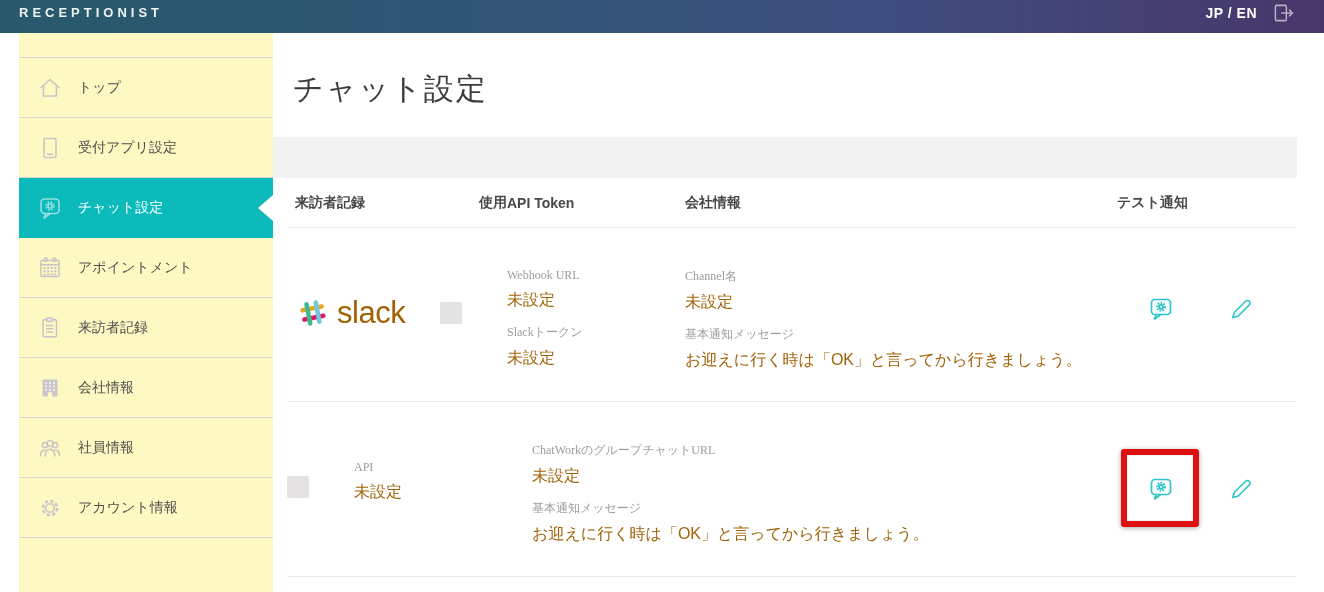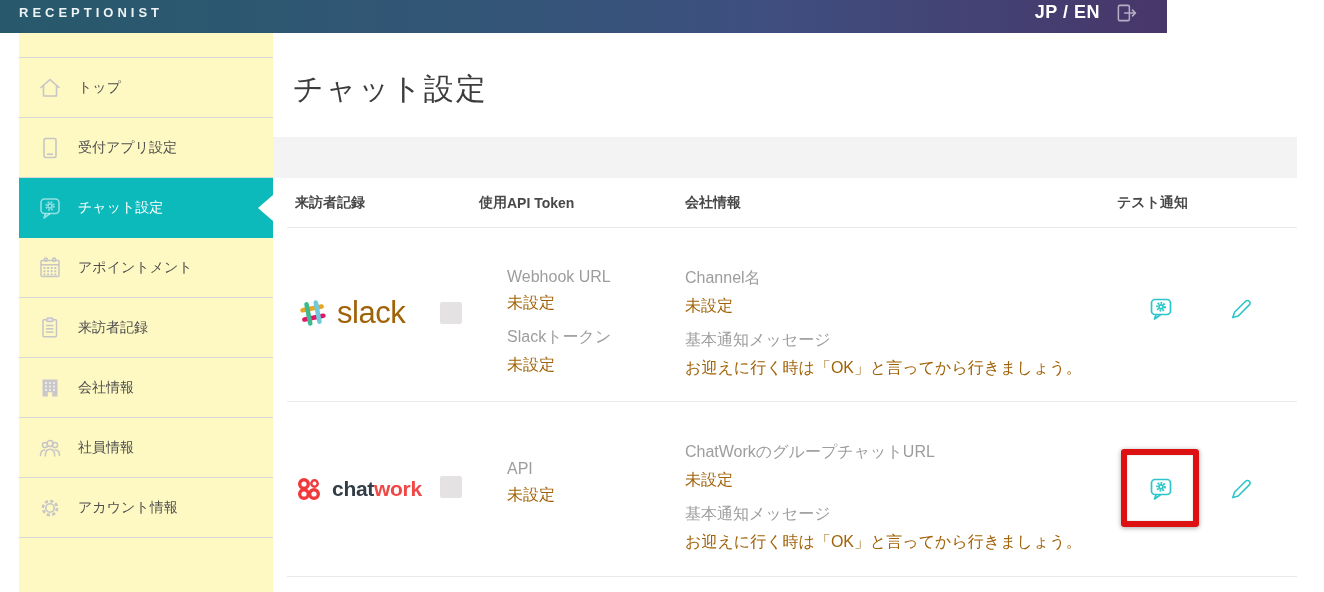--- a/index.html
+++ b/index.html
@@ -1,26 +1,26 @@
 <!DOCTYPE html>
 <html><head>
 <meta charset="utf-8">
 <style>
   * { margin:0; padding:0; box-sizing:border-box; }
   html,body { width:1324px; height:592px; overflow:hidden; background:#fff;
     font-family:"Liberation Sans", sans-serif; }
 
   
-  .topbar { position:absolute; left:0; top:0; width:1167px; height:33px;
+  .topbar { position:absolute; left:0; top:0; width:1324px; height:33px;
     background:linear-gradient(90deg,#27596b 0%, #345578 45%, #3e4f80 65%, #483669 100%);
     display:flex; align-items:center; justify-content:space-between;
     padding:0 30px 8px 19px; }
   .brand { color:#edf2f4; font-size:13px; font-weight:bold; letter-spacing:4px; }
   .topbar-right { display:flex; align-items:center; gap:16px; }
-  .lang { color:#fff; font-size:18px; font-weight:bold; letter-spacing:0.5px; cursor:pointer; }
+  .lang { color:#fff; font-size:14px; font-weight:bold; letter-spacing:0.5px; cursor:pointer; }
   .logout { cursor:pointer; display:flex; }
 
   
   .sidebar { position:absolute; left:19px; top:33px; width:254px; height:559px;
     background:#fef9c3; }
   .side-spacer { height:25px; border-bottom:1px solid #d9d7d7; }
   .side-item { height:60px; border-bottom:1px solid #d9d7d7; display:flex;
     align-items:center; padding-left:18px; gap:15px; font-size:14px;
     color:#4e4e4e; cursor:pointer; position:relative; }
   .side-item .ic { width:26px; height:26px; flex:0 0 26px; display:flex; }
@@ -44,21 +44,21 @@
   .c-token { width:178px; }
   .c-notif { flex:1; }
   .c-test  { width:207px; }
   .t-head .c-test { padding-left:27px; }
 
   .t-row { display:flex; align-items:flex-start; border-bottom:1px solid #e9e9e9;
     padding-top:40px; }
   .t-row.r1 { height:174px; }
   .t-row.r2 { height:175px; }
 
-  .field-label { font-size:16px; color:#9d9d9d; margin-bottom:7px; }
+  .field-label { font-size:12px; color:#9d9d9d; margin-bottom:7px;font-family:Liberation Serif, serif; }
   .field-value { font-size:16px; color:#a16207; margin-bottom:13px; }
 
   .slack-logo { margin-top:26px; display:flex; align-items:center; gap:6px; }
   .slack-word { font-size:31px; font-weight:normal; color:#a16207; letter-spacing:-0.5px; }
   .chatwork-logo { margin-top:32px; display:flex; align-items:center; gap:7px; }
   .cw-dark { font-size:21px; font-weight:bold; color:#323c46; letter-spacing:-0.3px; }
   .cw-red  { font-size:21px; font-weight:bold; color:#f04747; letter-spacing:-0.3px; }
 
   .checkbox { width:22px; height:22px; background:#e4e2e2; border-radius:2px;
     margin-top:34px; cursor:pointer; }
@@ -258,33 +258,20 @@
           <span class="icon-btn">
             <svg width="26" height="26" viewBox="0 0 26 26" fill="none" stroke="#2bc5ca" stroke-width="1.6" stroke-linejoin="round">
               <path d="M4.8 21.6 L6.5 16.3 L17.6 5.2 a2.6 2.6 0 0 1 3.7 3.7 L10.2 20 L4.8 21.6 Z"></path>
             </svg>
           </span>
         </div>
       </div>
     </div>
 
     <div class="t-row r2">
-      <div class="c-tool">
-        <div class="chatwork-logo">
-          <svg width="30" height="30" viewBox="0 0 30 30" fill="none" stroke="#ef393b" stroke-width="3.4">
-            <circle cx="9" cy="10" r="4.3"></circle>
-            <circle cx="9" cy="20" r="4.3"></circle>
-            <circle cx="19" cy="20" r="4.3"></circle>
-            <circle cx="19.5" cy="9.5" r="3.2" stroke-width="2.4"></circle>
-          </svg>
-          <span>
-            <span class="cw-dark">chat</span><span class="cw-red">work</span>
-          </span>
-        </div>
-      </div>
       <div class="c-use">
         <div class="checkbox"></div>
       </div>
       <div class="c-token">
         <div class="fields">
           <div class="field-label">API</div>
           <div class="field-value">未設定</div>
         </div>
       </div>
       <div class="c-notif">

